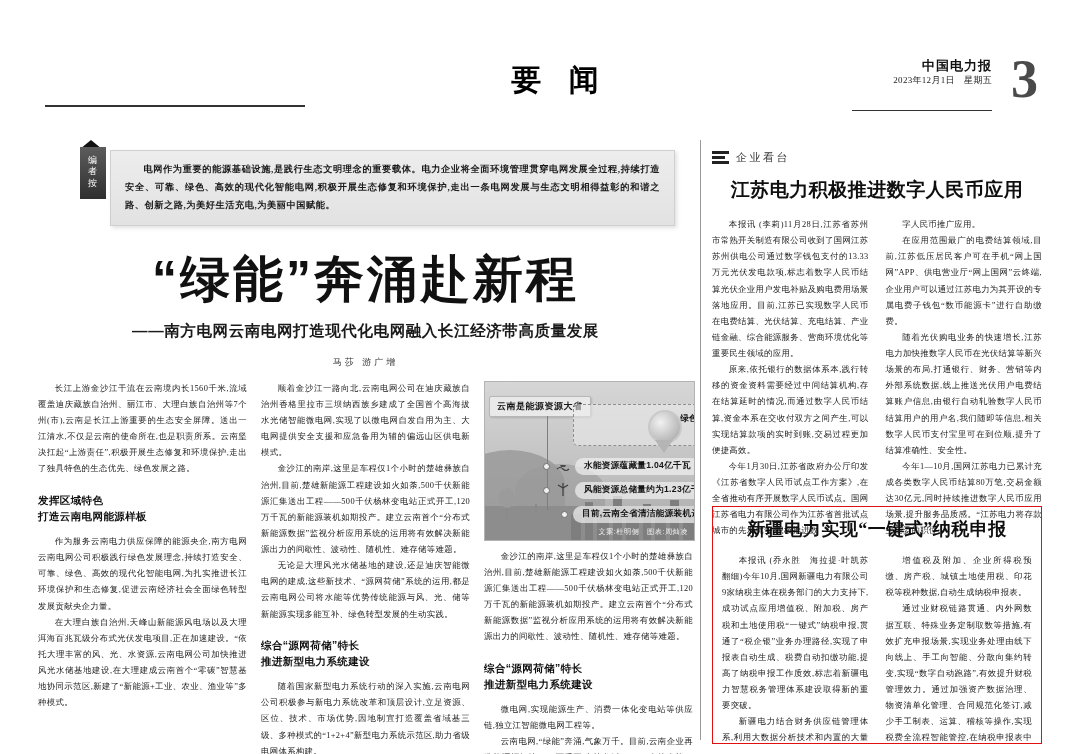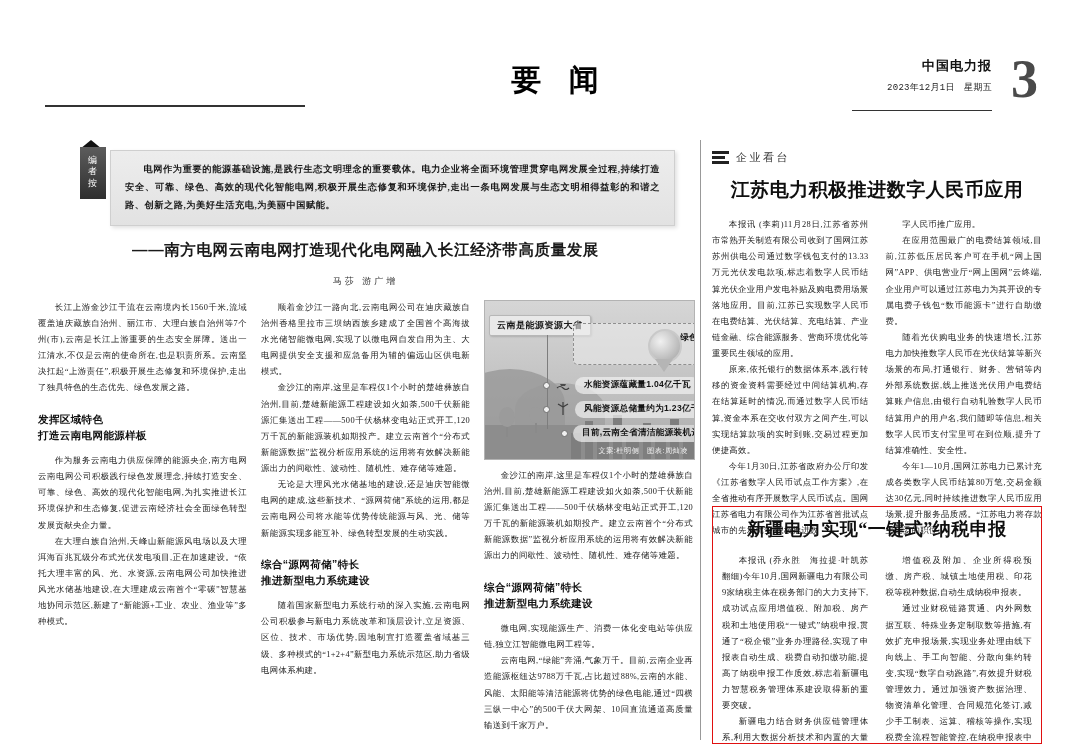--- a/index.html
+++ b/index.html
@@ -66,24 +66,24 @@
     font-size: 13px;
     font-weight: bold;
     letter-spacing: 1px;
     color: #111;
     margin-right: 46px;
     line-height: 1.2;
   }
   .mr-date {
     font-size: 9px;
     color: #222;
-    margin-top: 7px;
+    margin-top: 0;
     margin-right: 46px;
     letter-spacing: 0.3px;
-    font-family: Liberation Mono, monospace;
+    font-family: Liberation Serif, serif;
   }
   .mr-pageno {
     position: absolute;
     right: 0;
     top: -6px;
     font-size: 54px;
     line-height: 54px;
     font-weight: bold;
     color: #4a4a4a;
     font-family: "Liberation Serif", serif;
@@ -433,20 +433,21 @@
     <div class="editor-note">
       <div class="editor-corner"></div>
       <div class="editor-tab">
         <span class="ch">编</span>
         <span class="ch">者</span>
         <span class="ch">按</span>
       </div>
       <p>电网作为重要的能源基础设施,是践行生态文明理念的重要载体。电力企业将全面环境管理贯穿电网发展全过程,持续打造安全、可靠、绿色、高效的现代化智能电网,积极开展生态修复和环境保护,走出一条电网发展与生态文明相得益彰的和谐之路、创新之路,为美好生活充电,为美丽中国赋能。</p>
     </div>
 
+    <div class="headline">“绿能”奔涌赴新程</div>
     <div class="subheadline">——南方电网云南电网打造现代化电网融入长江经济带高质量发展</div>
     <div class="byline">马莎  游广增</div>
 
     <div class="cols">
 
       <div class="col">
         <p>长江上游金沙江干流在云南境内长1560千米,流域覆盖迪庆藏族自治州、丽江市、大理白族自治州等7个州(市),云南是长江上游重要的生态安全屏障。送出一江清水,不仅是云南的使命所在,也是职责所系。云南坚决扛起“上游责任”,积极开展生态修复和环境保护,走出了独具特色的生态优先、绿色发展之路。</p>
         <div class="sub-hd">
           <div>发挥区域特色</div>
           <div>打造云南电网能源样板</div>

